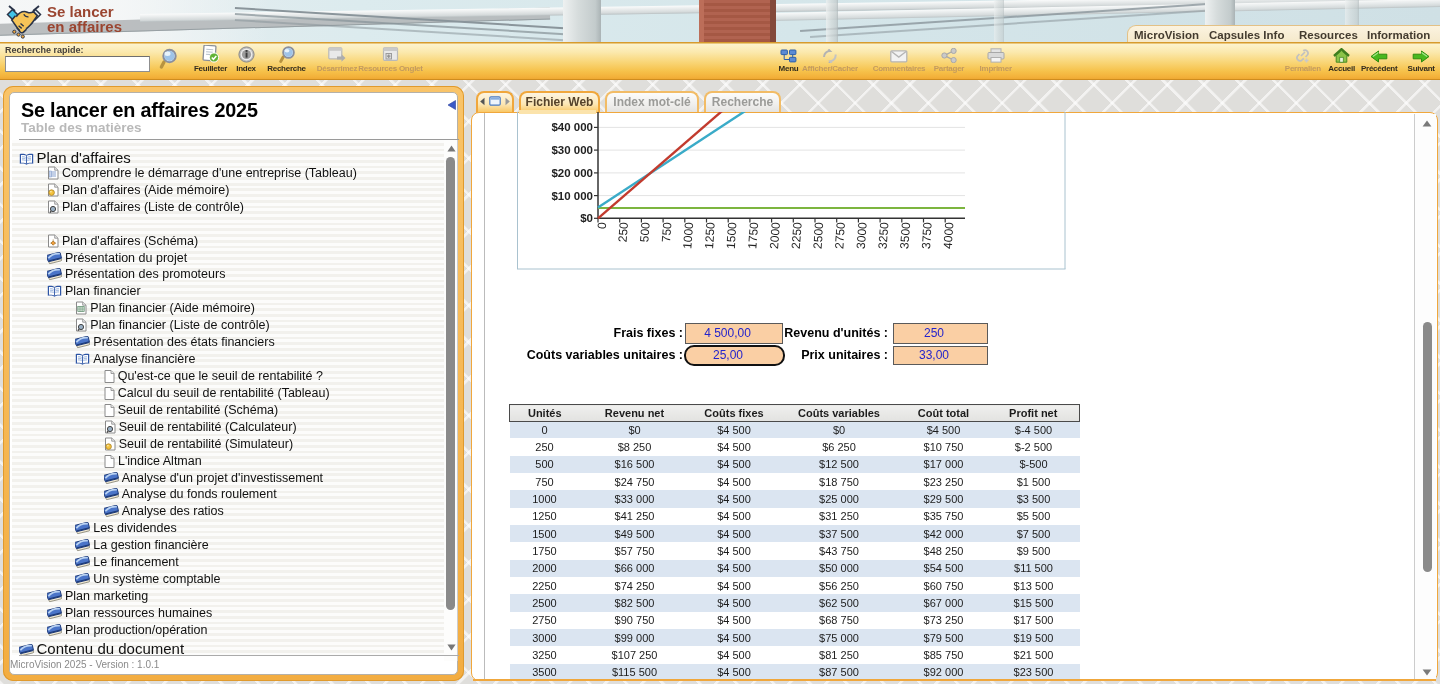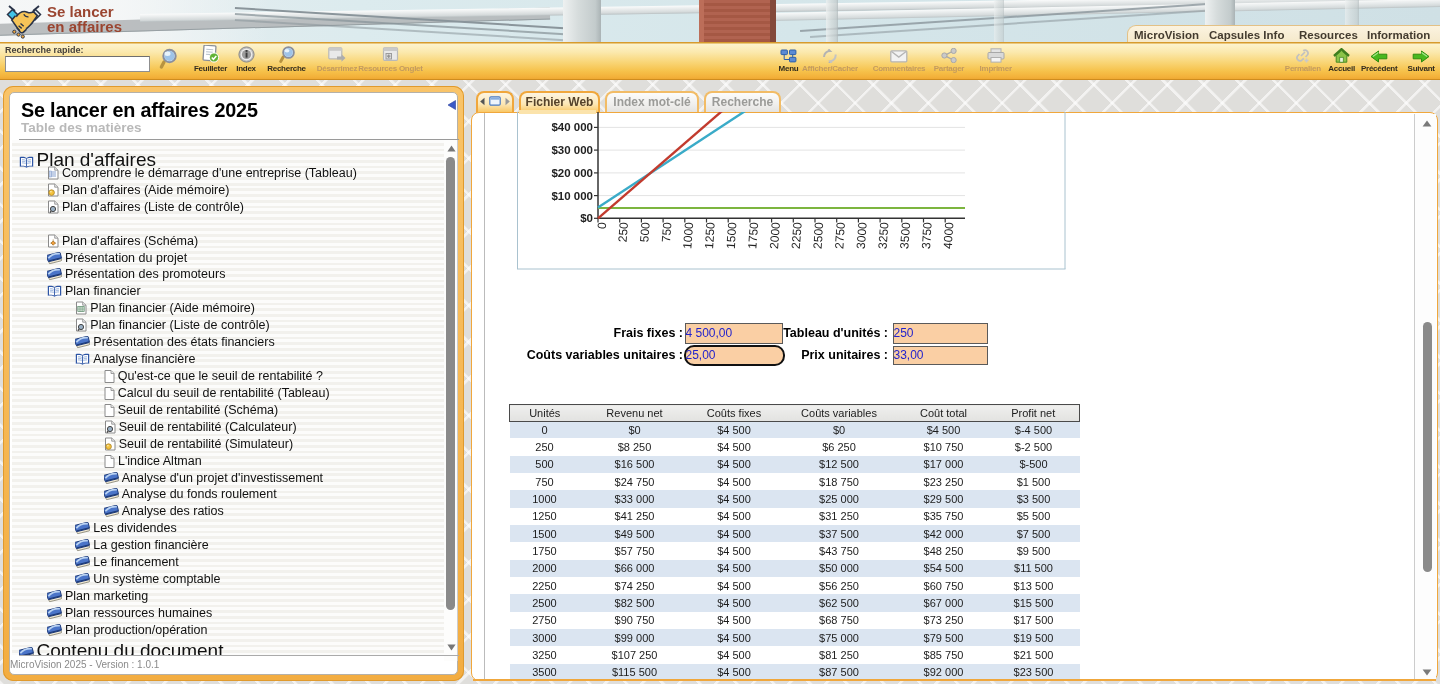--- a/index.html
+++ b/index.html
@@ -44,43 +44,43 @@
 #ltitle{position:absolute;left:11px;top:6px;font-size:19.8px;font-weight:bold;color:#000;letter-spacing:-.2px}
 #lsub{position:absolute;left:11px;top:27px;font-size:13.5px;font-weight:bold;color:#b9b9b9}
 #lsep1{position:absolute;left:9px;top:46px;width:440px;height:1px;background:#9a9a9a}
 #lsep2{position:absolute;left:9px;top:562px;width:440px;height:1px;background:#aaa}
 #lfoot{position:absolute;left:0;top:566px;width:449px;text-align:left;font-size:10px;color:#8a8a8a}
 #collarrow{position:absolute;left:437px;top:7px}#collarrow svg{display:block}
 #tree{position:absolute;left:2px;top:47px;width:432px;height:515px;overflow:hidden;
  background:repeating-linear-gradient(180deg,#fcfcfb 0 2.9px,#f2f1ed 2.9px 5.7px)}
 .trow{position:absolute;height:17px;white-space:nowrap;font-size:12.5px;color:#111}
 .trow svg{vertical-align:-3px;margin-right:3px}
-.lv0{font-size:19px}
+.lv0{font-size:15px}
 
 #lsbar{position:absolute;left:434px;top:47px;width:14px;height:521px;background:#fdfdfc;border-right:1px solid #ccc}
 
 .tab{position:absolute;top:91px;height:22px;border:2px solid #f0a73c;border-bottom:none;
  border-radius:8px 8px 0 0;text-align:center;font-size:12px;font-weight:bold;line-height:19px}
 .tabact{background:linear-gradient(180deg,#fdf5e1 0%,#fce7b6 55%,#f9c45c 100%);color:#55422a}
 .tabin{background:linear-gradient(180deg,#fcfcfb 0%,#efeeec 60%,#e2e1de 100%);border-color:#f2bc66;color:#9b9b98}
 
 #rpanel{position:absolute;left:471px;top:112px;width:967px;height:569px;background:#fff;
  border:1.5px solid #f0a73c;border-radius:8px}
 #rvline{position:absolute;left:484px;top:113px;width:1px;height:566px;background:#bbb}
 
 #rsbar{position:absolute;left:1414px;top:114px;width:22px;height:565px;background:#fdfdfd;border-left:1px solid #ccc}
 .sthumb{position:absolute;background:#8a8a8a;border-radius:4.5px;width:9px}
 
 .flabel{position:absolute;font-size:12.5px;font-weight:bold;color:#000;text-align:right;white-space:nowrap}
 .finput{position:absolute;background:#facfa4;border:1px solid #5a5a5a;color:#2323cc;font-size:12px;
- text-align:left;padding-right:12px;line-height:18px}
+ text-align:center;padding-right:12px;line-height:18px}
 
 #simtable{position:absolute;left:509px;top:404px;border-collapse:collapse;table-layout:fixed;font-size:11px;color:#1c1c1c}
 #simtable th{background:linear-gradient(180deg,#efefee,#e2e2e0);border:1.5px solid #4a4a4a;border-left:none;border-right:none;
- font-size:11px;font-weight:normal;height:16.5px;padding:0}
+ font-size:11px;font-weight:bold;height:16.5px;padding:0}
 #simtable th:first-child{border-left:1.5px solid #4a4a4a}
 #simtable th:last-child{border-right:1.5px solid #4a4a4a}
 #simtable td{text-align:center;height:17.33px;padding:0}
 #simtable tr.b td{background:#dbe5f1}
 </style></head><body>
 <div id="app">
 <div id="photo">
 <div id="lhaze"></div>
 <div class="abs" style="left:-10px;top:24px;width:560px;height:12px;background:#b5b9bb;border-bottom:1.2px solid #8e979b;transform:rotate(-1.7deg);transform-origin:0 0;opacity:.9"></div>
 <div class="beam" style="left:140px;top:14px;width:1310px;height:8px;transform:rotate(-0.9deg);transform-origin:0 0"></div>
@@ -553,21 +553,21 @@
       <text transform="translate(436.5,110.5) rotate(-86)" text-anchor="end" font-size="12" fill="#222">4000</text>
       <line x1="81" y1="96" x2="448" y2="96" stroke="#7cb53f" stroke-width="2.2"></line>
       <line x1="81" y1="95.6" x2="246" y2="-12.7" stroke="#3aabc8" stroke-width="2.4"></line>
       <line x1="81" y1="106.3" x2="212" y2="-7" stroke="#c23b2e" stroke-width="2.4"></line>
       <line x1="0.5" y1="0" x2="0.5" y2="157" stroke="#a9c2cf"></line>
       <line x1="548" y1="0" x2="548" y2="157" stroke="#a9c2cf"></line>
       <line x1="0" y1="157" x2="548.5" y2="157" stroke="#a9c2cf"></line>
     </svg>
 
 <div class="flabel" style="left:520px;top:326px;width:163px;line-height:14px">Frais fixes :</div>
-<div class="flabel" style="left:700px;top:326px;width:188px;line-height:14px">Tableau d'unités :</div>
+<div class="flabel" style="left:700px;top:326px;width:188px;line-height:14px">Revenu d'unités :</div>
 <div class="flabel" style="left:490px;top:348px;width:193px;line-height:14px">Coûts variables unitaires :</div>
 <div class="flabel" style="left:700px;top:348px;width:188px;line-height:14px">Prix unitaires :</div>
 <div class="finput" style="left:684.5px;top:322.5px;width:98px;height:21px;line-height:19px">4 500,00</div>
 <div class="finput" style="left:892.5px;top:322.5px;width:95px;height:21px;line-height:19px">250</div>
 <div class="finput" style="left:683.5px;top:344.5px;width:101px;height:21px;border:2px solid #111;border-radius:10px;line-height:17px">25,00</div>
 <div class="finput" style="left:892.5px;top:345.5px;width:95px;height:19px;line-height:17px">33,00</div>
 
 <table id="simtable">
       <colgroup>
         <col style="width:70px">

